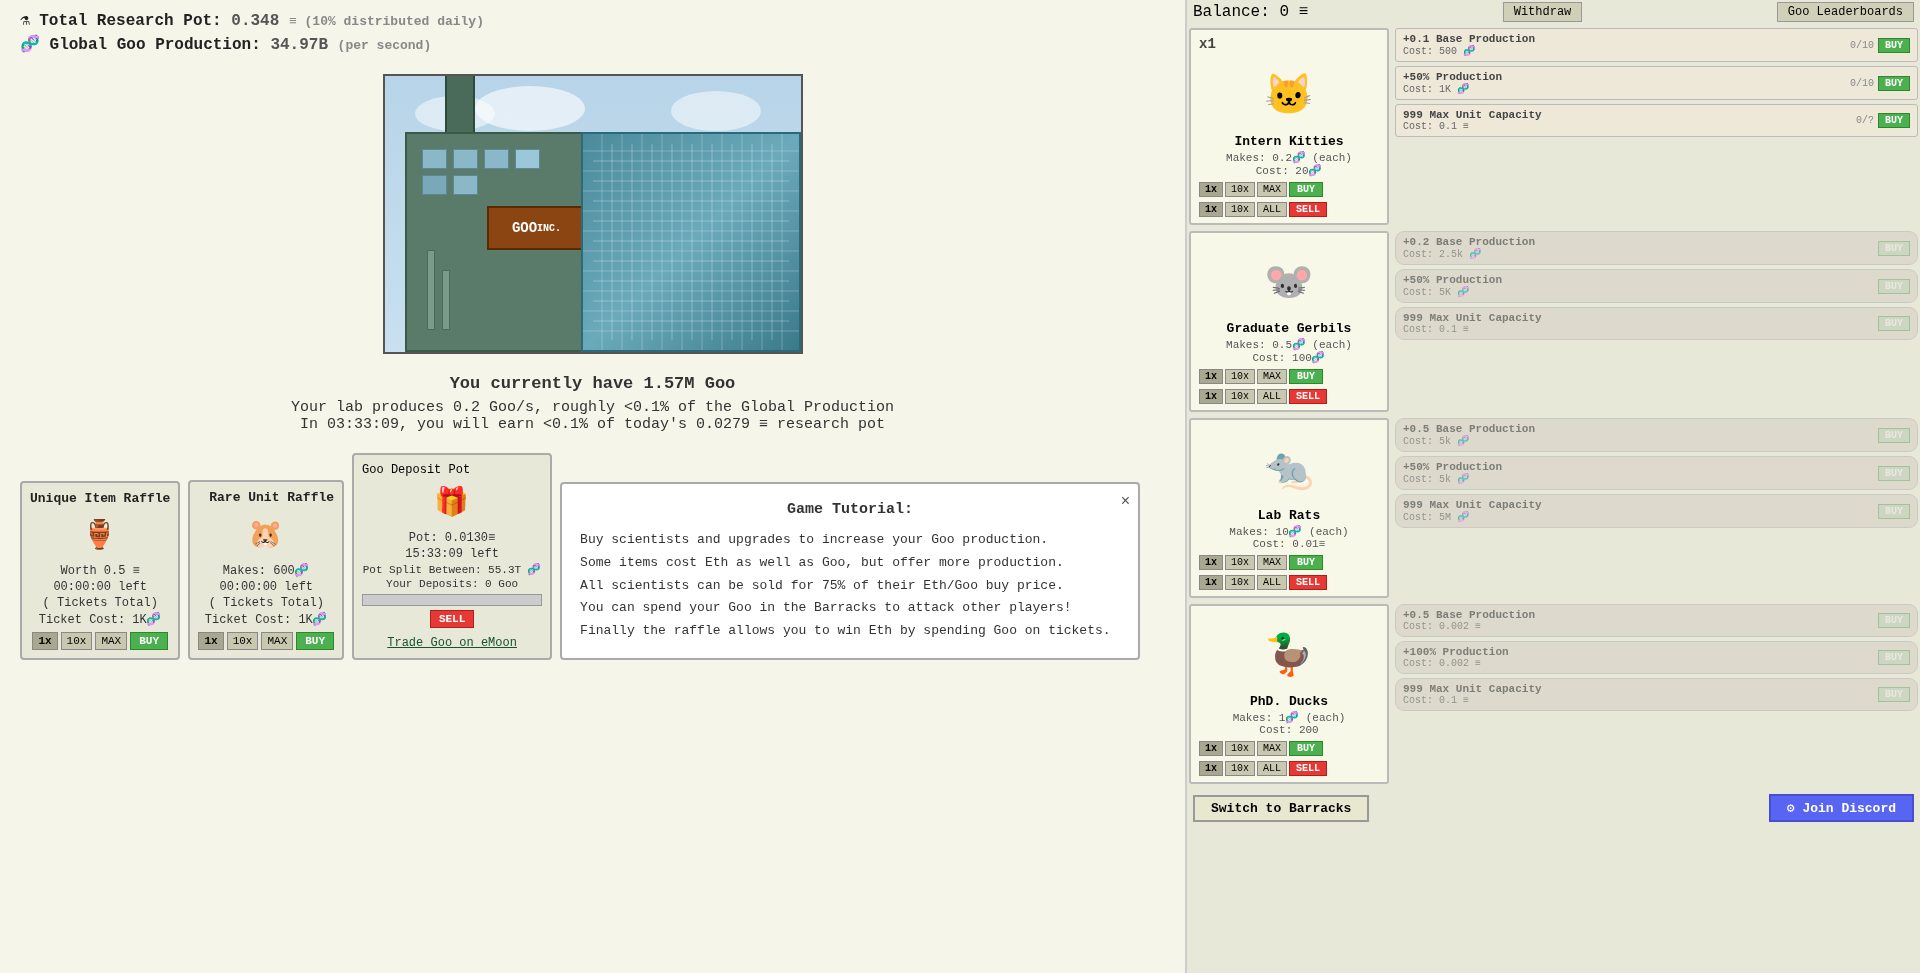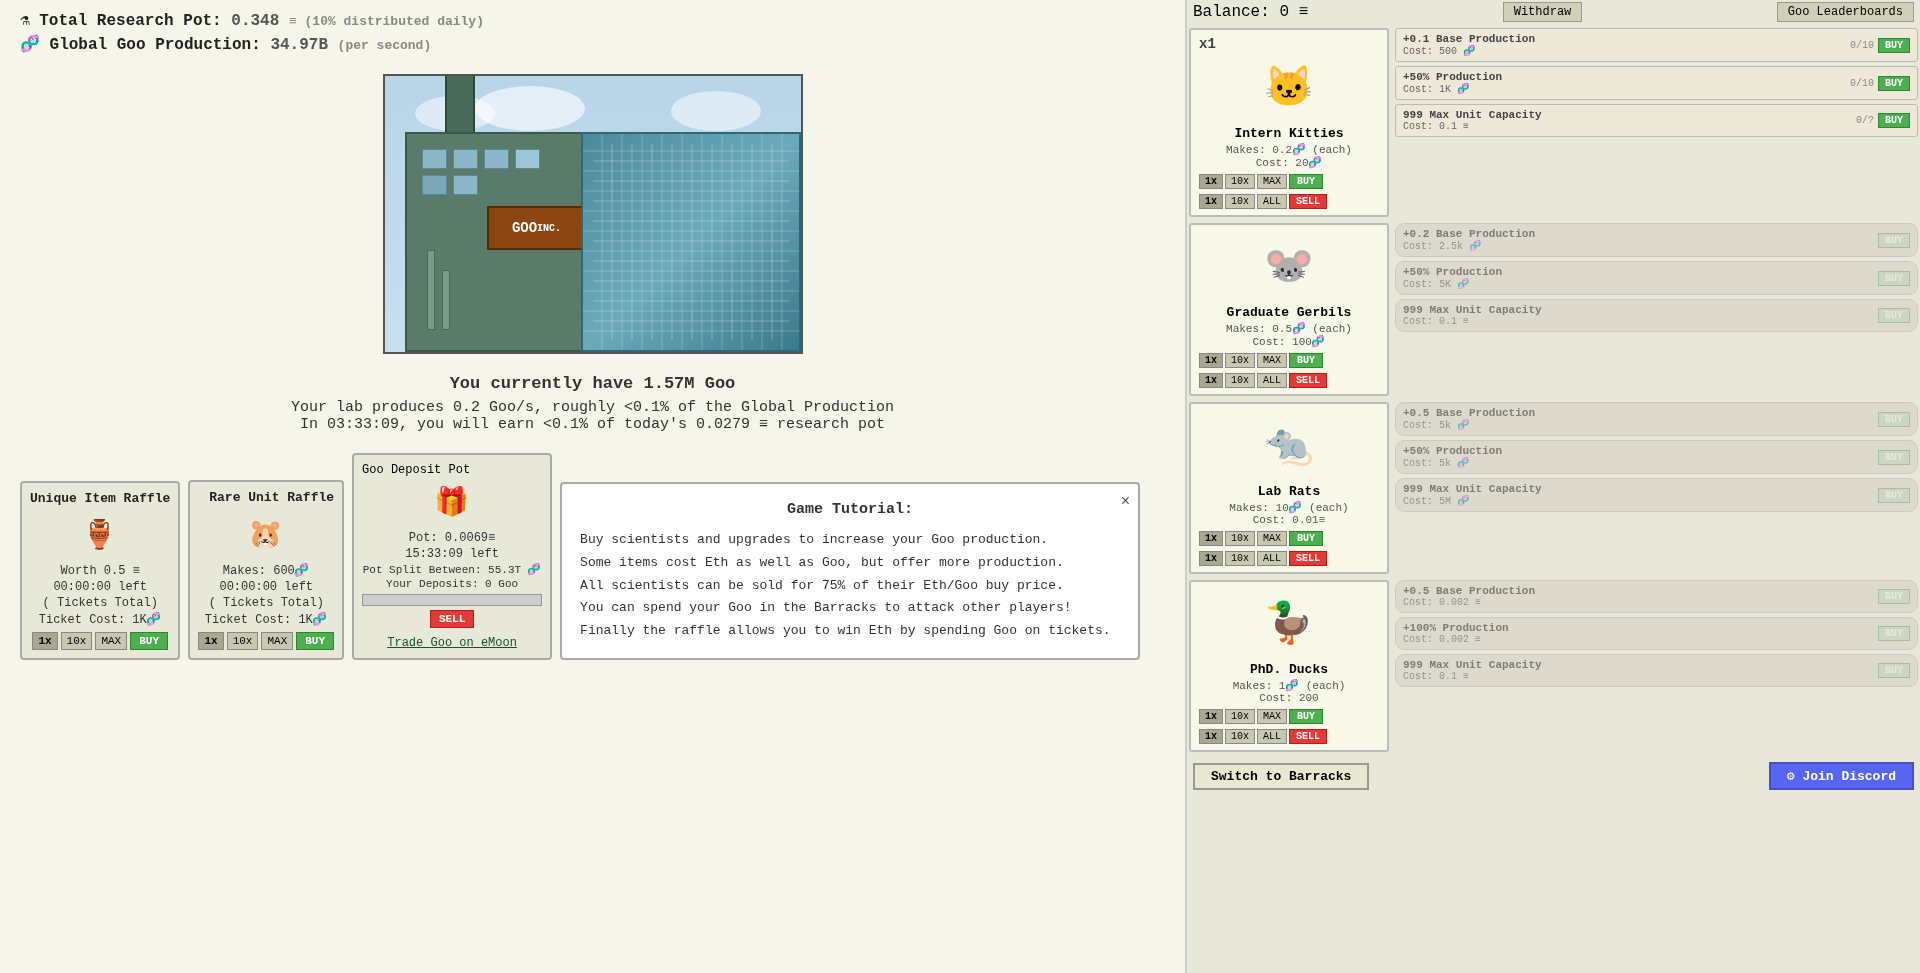--- a/index.html
+++ b/index.html
@@ -287,21 +287,21 @@
       width: 200px;
       flex-shrink: 0;
     }
 
     .scientist-card.active { background: #f8f8e8; }
 
     .sci-header {
       display: flex;
       justify-content: space-between;
       align-items: flex-end;
-      margin-bottom: 0;
+      margin-bottom: 8px;
     }
 
     .sci-count {
       font-size: 14px;
       font-weight: bold;
       color: #444;
     }
 
     .sci-img {
       width: 70px;
@@ -545,21 +545,21 @@
           <button class="btn-qty active">1x</button>
           <button class="btn-qty">10x</button>
           <button class="btn-qty">MAX</button>
           <button class="btn-buy-green">BUY</button>
         </div>
       </div>
 
       <div class="deposit-panel">
         <div class="panel-title">Goo Deposit Pot</div>
         <div class="panel-img">🎁</div>
-        <div class="panel-stat">Pot: 0.0069≡</div>
+        <div class="panel-stat">Pot: 0.0130≡</div>
         <div class="panel-stat">15:33:09 left</div>
         <div class="panel-stat" style="font-size:11px;">Pot Split Between: 55.3T 🧬</div>
         <div class="panel-stat" style="font-size:11px;">Your Deposits: 0 Goo</div>
         <div class="deposit-bar-wrap">
           <div class="deposit-bar" style="width:0%"></div>
         </div>
         <div style="text-align:center; margin-top:3px;">
           <button class="btn-sell-red">SELL</button>
         </div>
         <a class="trade-link">Trade Goo on eMoon</a>

